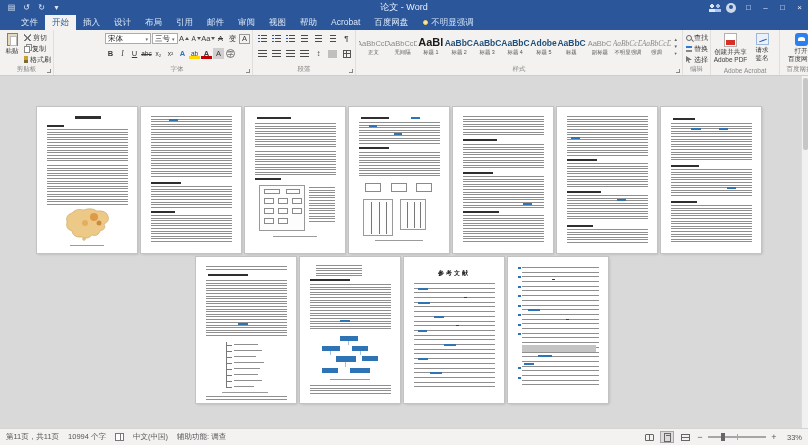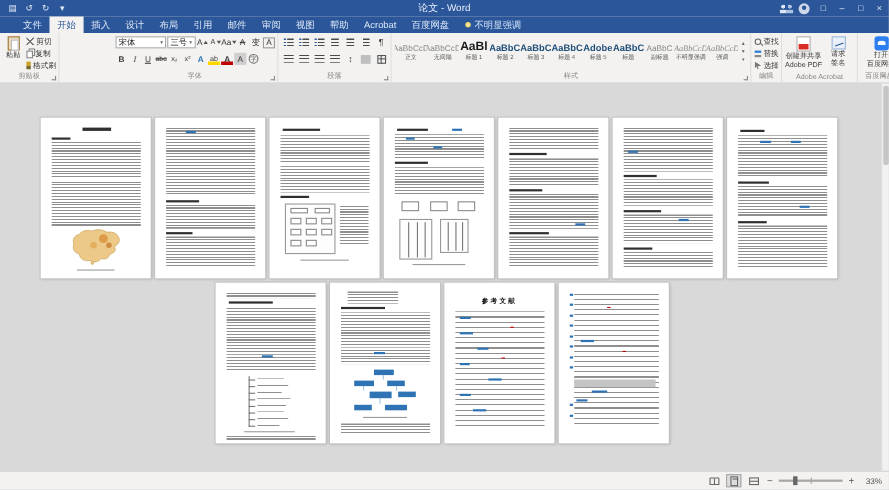--- a/index.html
+++ b/index.html
@@ -610,20 +610,27 @@
     <div class="chip" style="left:30px;top:98px;width:14px;"></div>
     <div class="chip" style="left:16px;top:106px;width:10px;"></div>
   </div>
 
   <div class="vscroll">
     <div class="vthumb"></div>
   </div>
 </div>
 
 <div class="statusbar">
+  <div class="sleft">
+    <span>第11页，共11页</span>
+    <span>10994 个字</span>
+    <span class="spellbook"></span>
+    <span>中文(中国)</span>
+    <span>辅助功能: 调查</span>
+  </div>
   <div class="sright">
     <div class="vm">
         <div class="ic-read"></div>
       </div>
     <div class="vm sel">
         <div class="ic-print"></div>
       </div>
     <div class="vm">
         <div class="ic-web"></div>
       </div>

